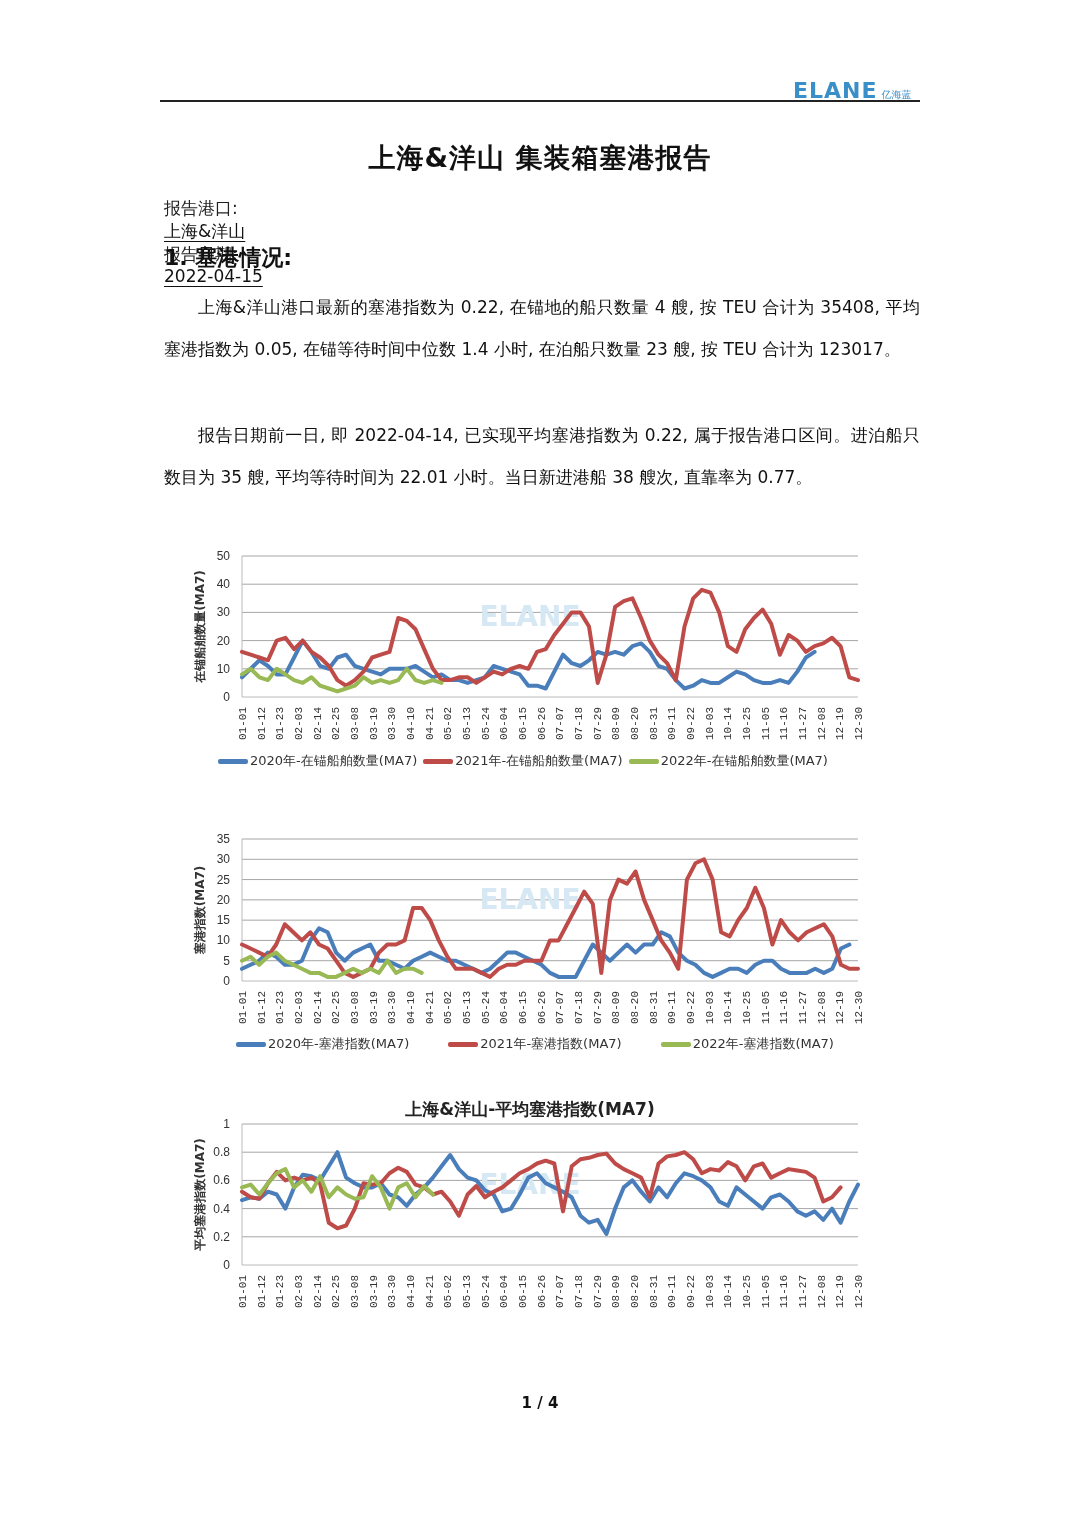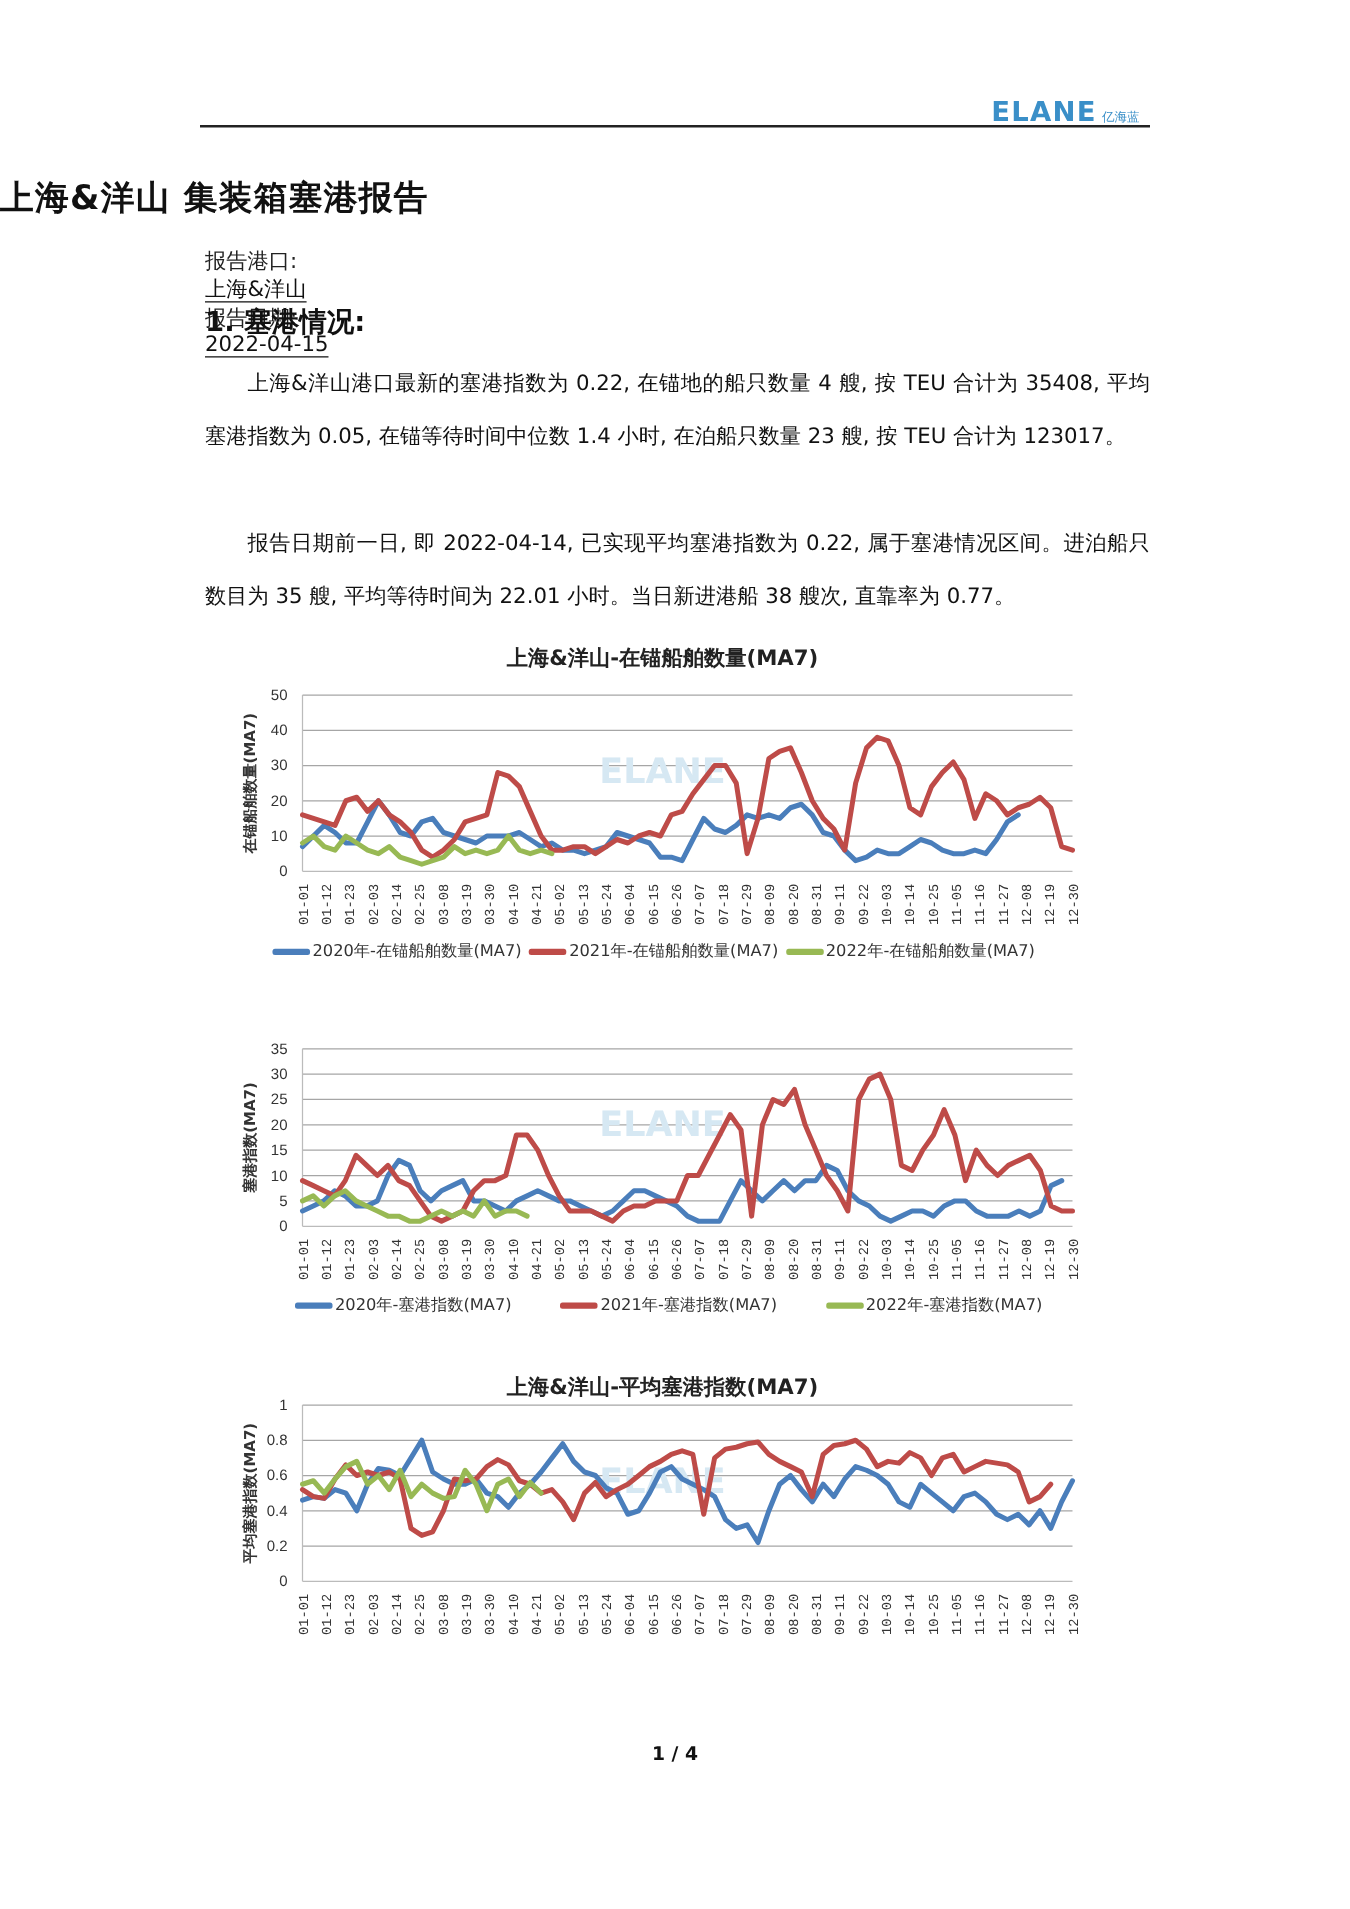--- a/index.html
+++ b/index.html
@@ -2,21 +2,21 @@
 <html><head>
 <meta charset="utf-8">
 <style>
   html, body { margin: 0; padding: 0; background: #ffffff; }
   body { width: 1080px; height: 1527px; position: relative; overflow: hidden;
          font-family: "DejaVu Sans", "Liberation Sans", sans-serif; color: #111; }
   .header-rule { position: absolute; left: 160px; top: 100px; width: 760px; height: 2px; background: #222; }
   .logo { position: absolute; left: 793px; top: 78px; display: flex; align-items: baseline; gap: 4px; }
   .logo-elane { font-family: "DejaVu Sans", sans-serif; font-weight: bold; font-size: 22px; letter-spacing: 1px; color: #3a8fc8; }
   .logo-cn { font-size: 10px; color: #3a8fc8; }
-  .title { position: absolute; left: 0; width: 1080px; top: 140px; font-size: 27px; font-weight: bold; letter-spacing: 1px; }
+  .title { position: absolute; left: 0; width: 1080px; top: 140px; text-align: center; font-size: 27px; font-weight: bold; letter-spacing: 1px; }
   .meta { position: absolute; left: 164px; top: 197px; font-size: 17px; display: flex; gap: 0; flex-direction: column; }
   .meta .label { color: #222; }
   .meta .val { text-decoration: underline; text-underline-offset: 4px; }
   .meta .gap { width: 48px; display: inline-block; }
   .section { position: absolute; left: 164px; top: 243px; font-size: 22px; font-weight: bold; }
   .para { position: absolute; left: 164px; width: 756px; font-size: 17px; line-height: 42px; text-align: justify; }
   .para .u { text-underline-offset: 4px; }
   .p1 { top: 286px; text-indent: 34px; }
   .p2 { top: 414px; text-indent: 34px; }
   .chart { position: absolute; left: 180px; width: 700px; }
@@ -45,24 +45,23 @@
   <span class="gap"></span>
   <span class="label">报告日期:</span>
   <span style="width:8px;display:inline-block"></span>
   <span class="val">2022-04-15</span>
 </div>
 
 <div class="section">1. 塞港情况:</div>
 
 <div class="para p1"><span>上海&amp;洋山港口最新的塞港指数为 </span><span class="u">0.22</span><span>, 在锚地的船只数量 </span><span class="u">4</span><span> 艘, 按 TEU 合计为 </span><span class="u">35408</span><span>, 平均塞港指数为 </span><span class="u">0.05</span><span>, 在锚等待时间中位数 </span><span class="u">1.4</span><span> 小时, 在泊船只数量 </span><span class="u">23</span><span> 艘, 按 TEU 合计为 </span><span class="u">123017</span><span>。</span></div>
 
-<div class="para p2"><span>报告日期前一日, 即 </span><span class="u">2022-04-14</span><span>, 已实现平均塞港指数为 </span><span class="u">0.22</span><span>, 属于</span><span class="u">塞港情况</span><span>区间。进泊船只数目为 </span><span class="u">35</span><span> 艘, 平均等待时间为 </span><span class="u">22.01</span><span> 小时。当日新进港船 </span><span class="u">38</span><span> 艘次, 直靠率为 </span><span class="u">0.77</span><span>。</span></div>
+<div class="para p2"><span>报告日期前一日, 即 </span><span class="u">2022-04-14</span><span>, 已实现平均塞港指数为 </span><span class="u">0.22</span><span>, 属于</span><span class="u">报告港口</span><span>区间。进泊船只数目为 </span><span class="u">35</span><span> 艘, 平均等待时间为 </span><span class="u">22.01</span><span> 小时。当日新进港船 </span><span class="u">38</span><span> 艘次, 直靠率为 </span><span class="u">0.77</span><span>。</span></div>
 
 <div class="chart" style="top:510px;height:270px;">
-  <div class="chart-title" style="top:5px;">上海&amp;洋山-在锚船舶数量(MA7)</div>
   <svg width="700" height="250">
       <line x1="62" x2="678" y1="187" y2="187" stroke="#bbb" stroke-width="1"></line>
       <text x="50" y="191" text-anchor="end" font-size="12" fill="#333" font-family="Liberation Sans, sans-serif">0</text>
       <line x1="62" x2="678" y1="158.8" y2="158.8" stroke="#a6a6a6" stroke-width="1"></line>
       <text x="50" y="162.8" text-anchor="end" font-size="12" fill="#333" font-family="Liberation Sans, sans-serif">10</text>
       <line x1="62" x2="678" y1="130.6" y2="130.6" stroke="#a6a6a6" stroke-width="1"></line>
       <text x="50" y="134.6" text-anchor="end" font-size="12" fill="#333" font-family="Liberation Sans, sans-serif">20</text>
       <line x1="62" x2="678" y1="102.4" y2="102.4" stroke="#a6a6a6" stroke-width="1"></line>
       <text x="50" y="106.4" text-anchor="end" font-size="12" fill="#333" font-family="Liberation Sans, sans-serif">30</text>
       <line x1="62" x2="678" y1="74.19999999999999" y2="74.19999999999999" stroke="#a6a6a6" stroke-width="1"></line>

